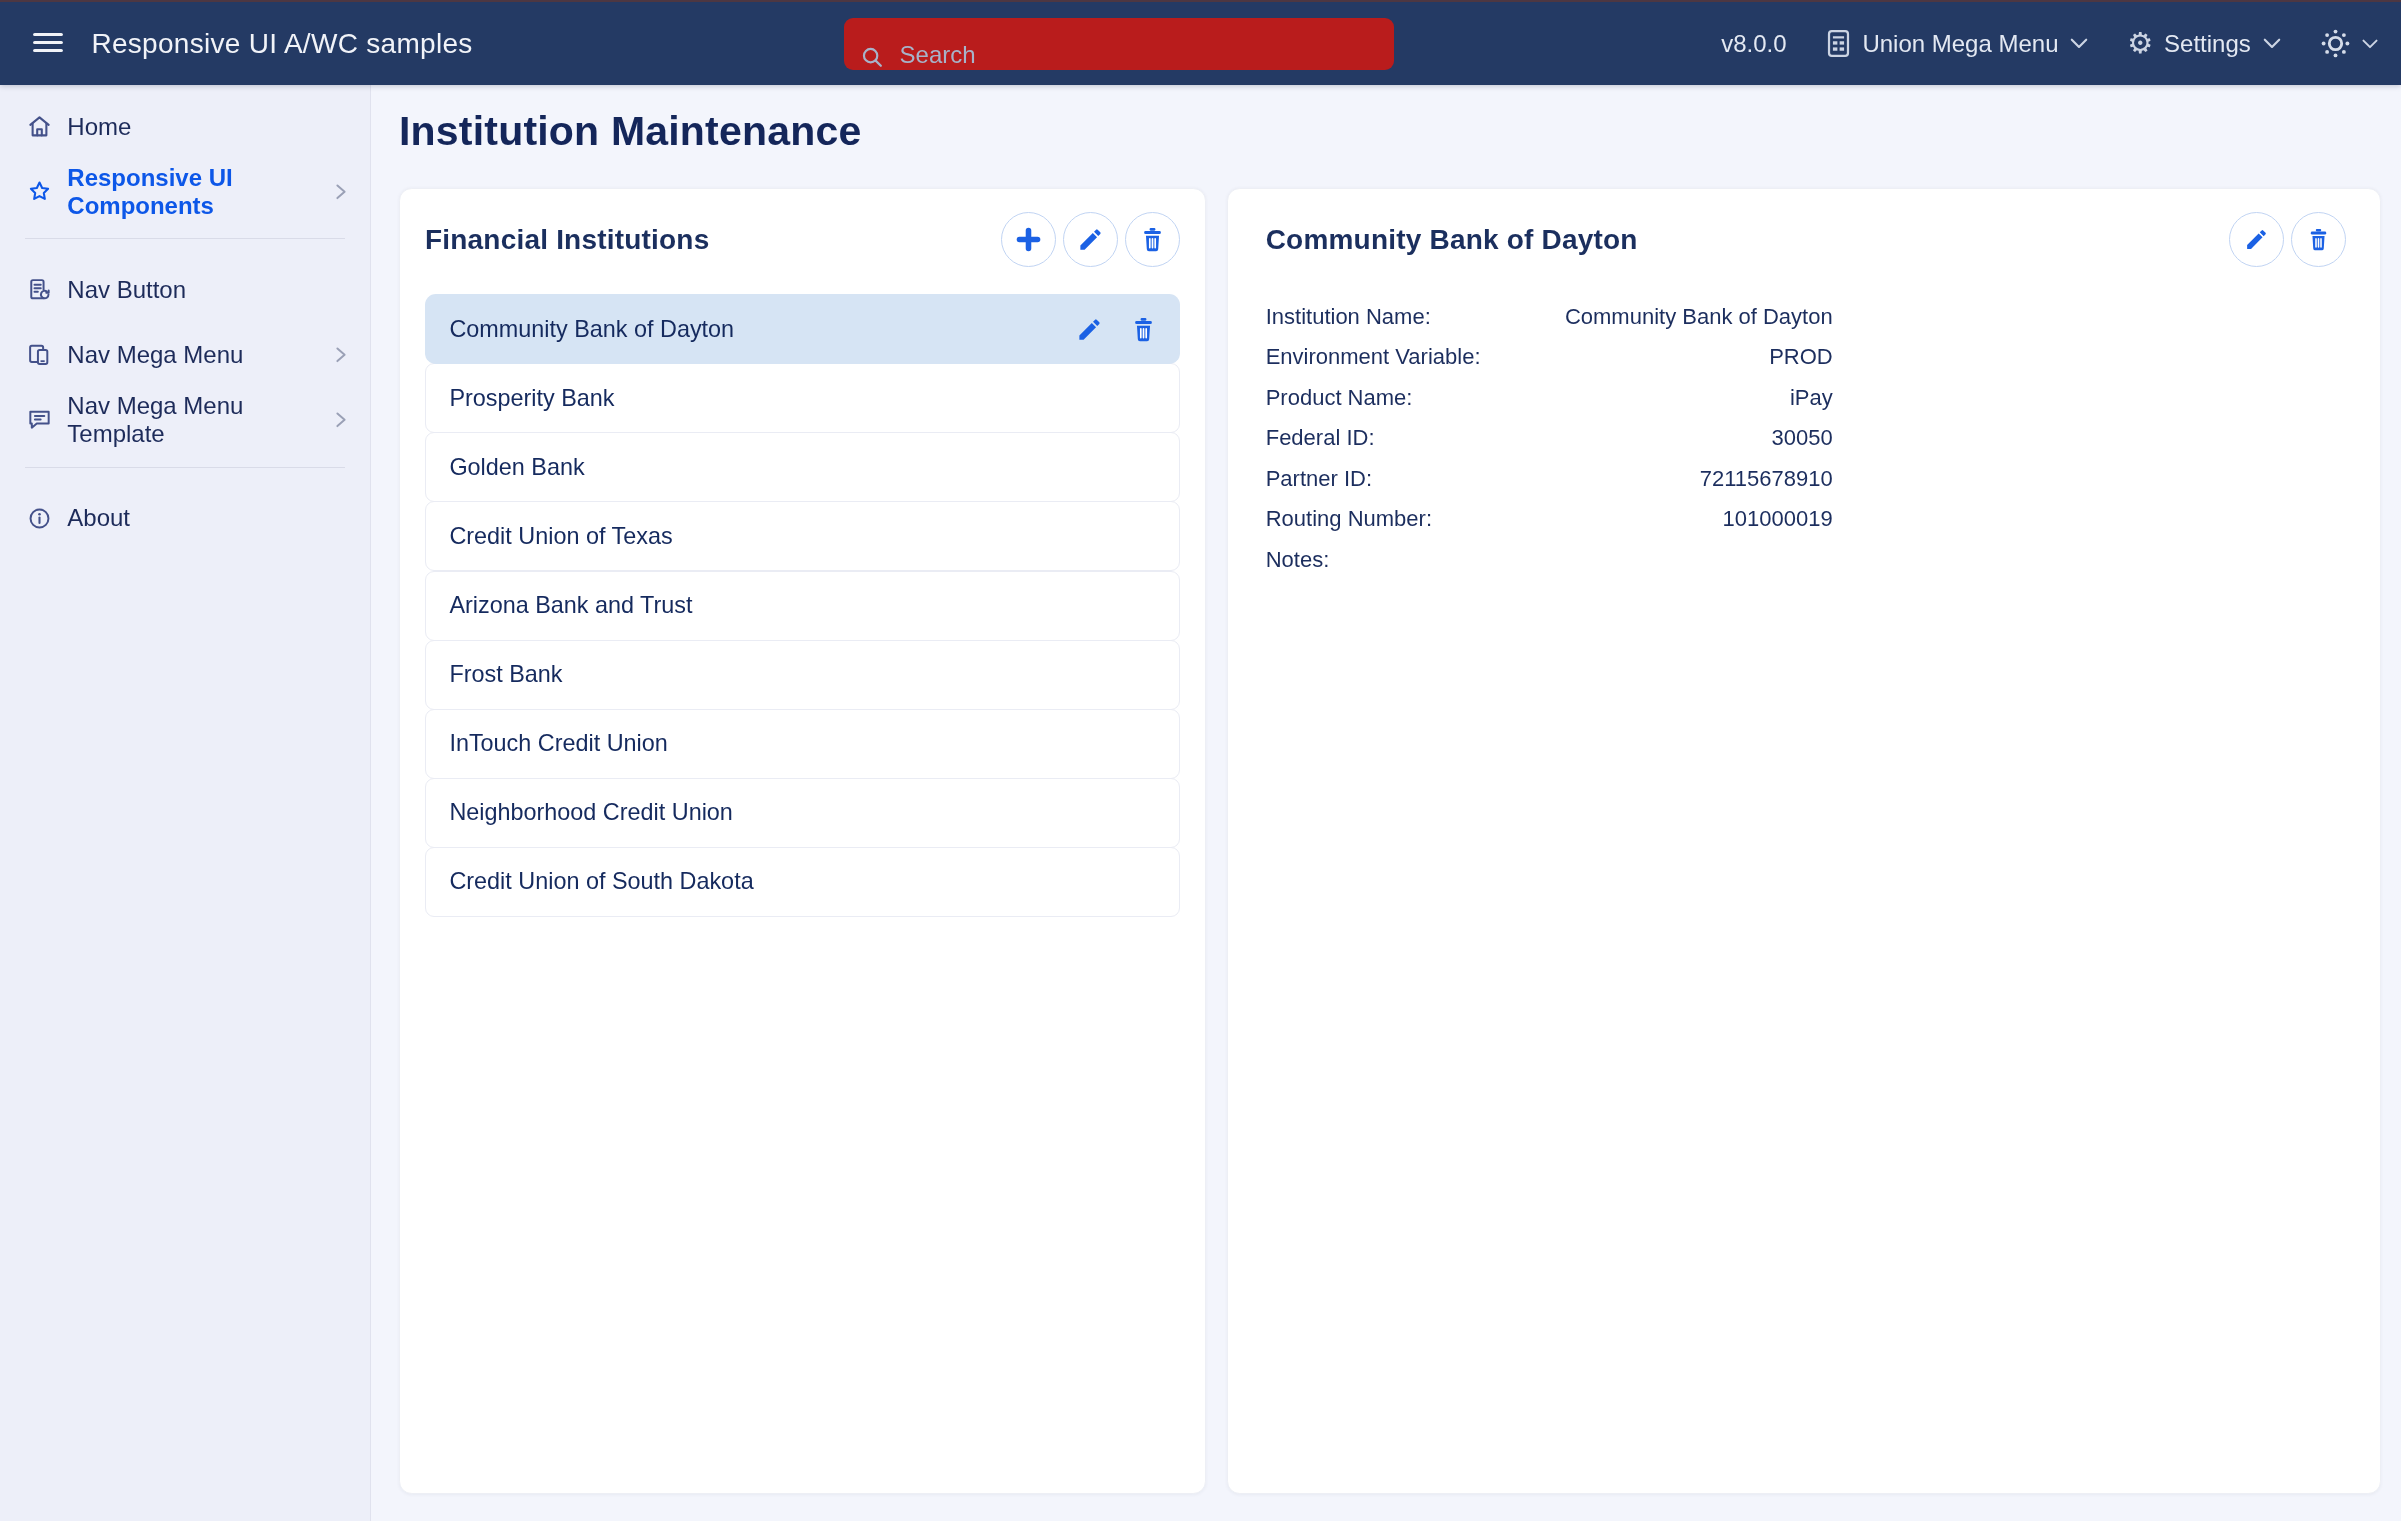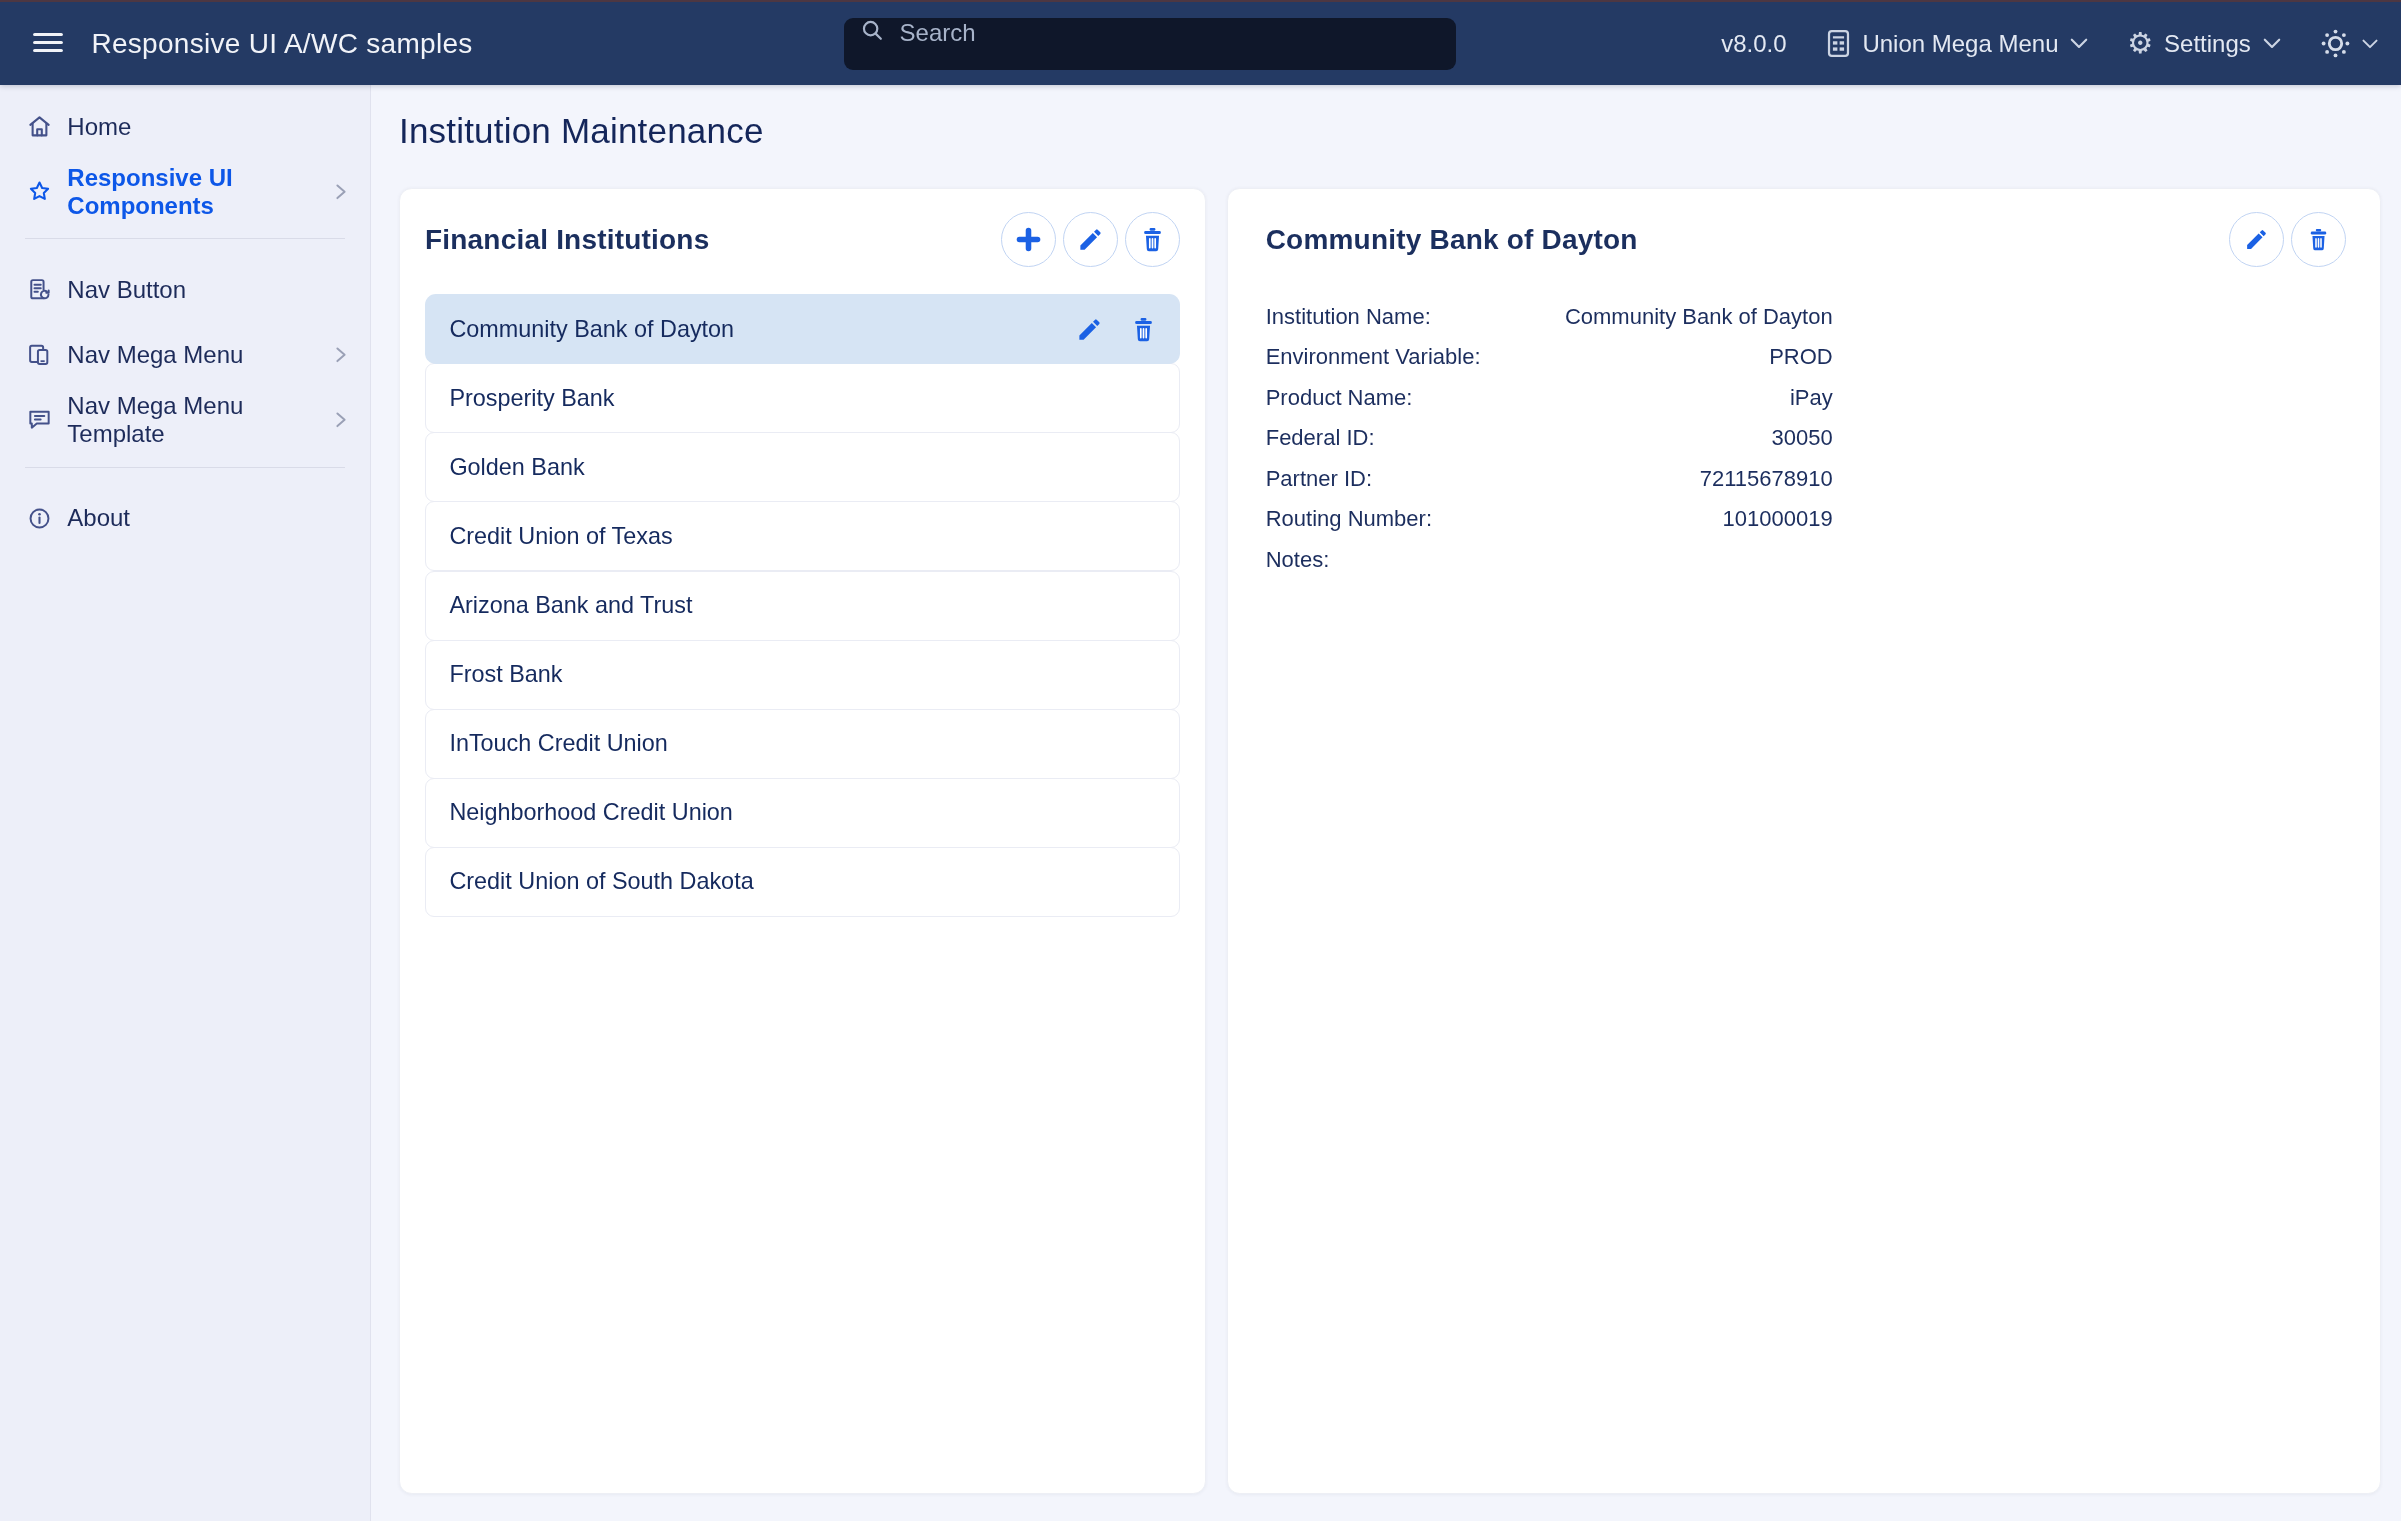--- a/index.html
+++ b/index.html
@@ -16,22 +16,22 @@
     height: 85px; background: #243a64;
     border-top: 2.7px solid #4d3742;
     display: flex; align-items: center;
     position: relative; z-index: 5;
     box-shadow: 0 1.8px 5.4px rgba(15,25,60,.22);
   }
   .hamburger { margin-left: 27px; background: none; border: none; padding: 5.4px; cursor: pointer; }
   .app-title { margin-left: 21.6px; font-size: 28px; color: #f1f3f8; font-weight: 500; letter-spacing: 0.3px; }
   .search {
     position: absolute; left: 844px; top: 50%; transform: translateY(-50%);
-    width: 612px; height: 52px; background: #0f172a; border-radius: 9px;
-    display: flex; align-items: flex-start; gap: 12.6px; padding: 0 10.8px 0 16px;
+    width: 550px; height: 52px; background: #b91c1c; border-radius: 9px;
+    display: flex; align-items: flex-end; gap: 12.6px; padding: 0 10.8px 0 16px;
   }
   .search input {
     flex: 1; background: transparent; border: none; outline: none;
     color: #e8edf5; font-size: 24px; font-family: inherit;
   }
   .search input::placeholder { color: #a7b3c9; }
   .top-right {
     margin-left: auto; display: flex; align-items: center; gap: 38px;
     margin-right: 21.6px; color: #e3e8f2; font-size: 24px;
   }
@@ -48,21 +48,21 @@
     height: 65px; display: flex; align-items: center;
     padding: 0 20px 0 27px; gap: 15.3px;
     font-size: 24px; color: #1d2b5a; cursor: pointer;
   }
   .side-item .slabel { flex: 1; }
   .side-item.active { color: #0d57e8; font-weight: 700; }
   .sdivider { border: none; border-top: 0.9px solid #d9dbe8; margin: 14.4px 25px 18px; }
 
   
   .main { flex: 1; padding: 20.7px 20px 0 28px; }
-  .page-title { margin: 0; font-size: 35px; line-height: 50px; font-weight: 400; color: #14265a; letter-spacing: 0.2px; }
+  .page-title { margin: 0; font-size: 41px; line-height: 50px; font-weight: 700; color: #14265a; letter-spacing: 0.2px; }
   .cards { display: flex; gap: 20.7px; margin-top: 32px; }
   .card {
     background: #fff; border-radius: 12.6px; height: 1306px;
     border: 0.9px solid #edeff5; box-shadow: 0 0.9px 3.6px rgba(25,39,80,.05);
   }
   .list-card { width: 807px; padding: 23.4px 25px; flex-shrink: 0; }
   .detail-card { flex: 1; padding: 23.4px 34px 23.4px 38px; }
 
   .card-header { display: flex; align-items: center; justify-content: space-between; }
   .card-title { margin: 0; font-size: 28px; font-weight: 600; color: #1b2f5e; letter-spacing: 0.2px; }

